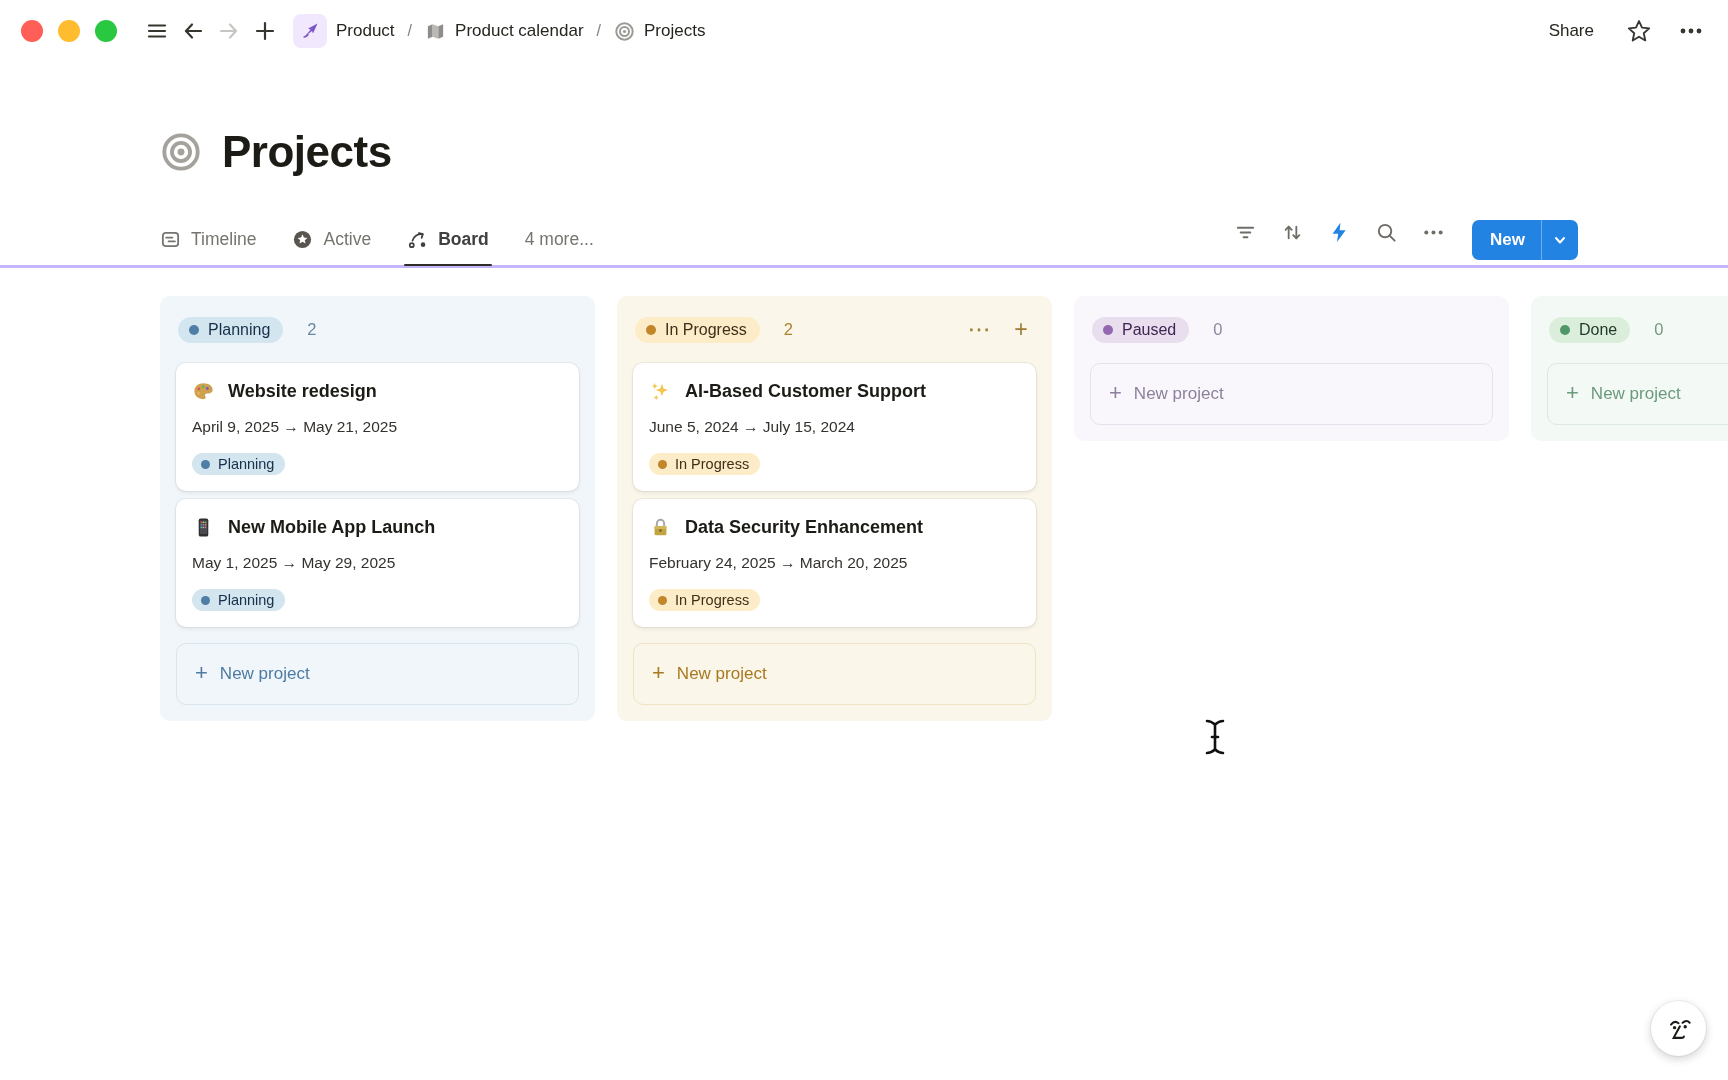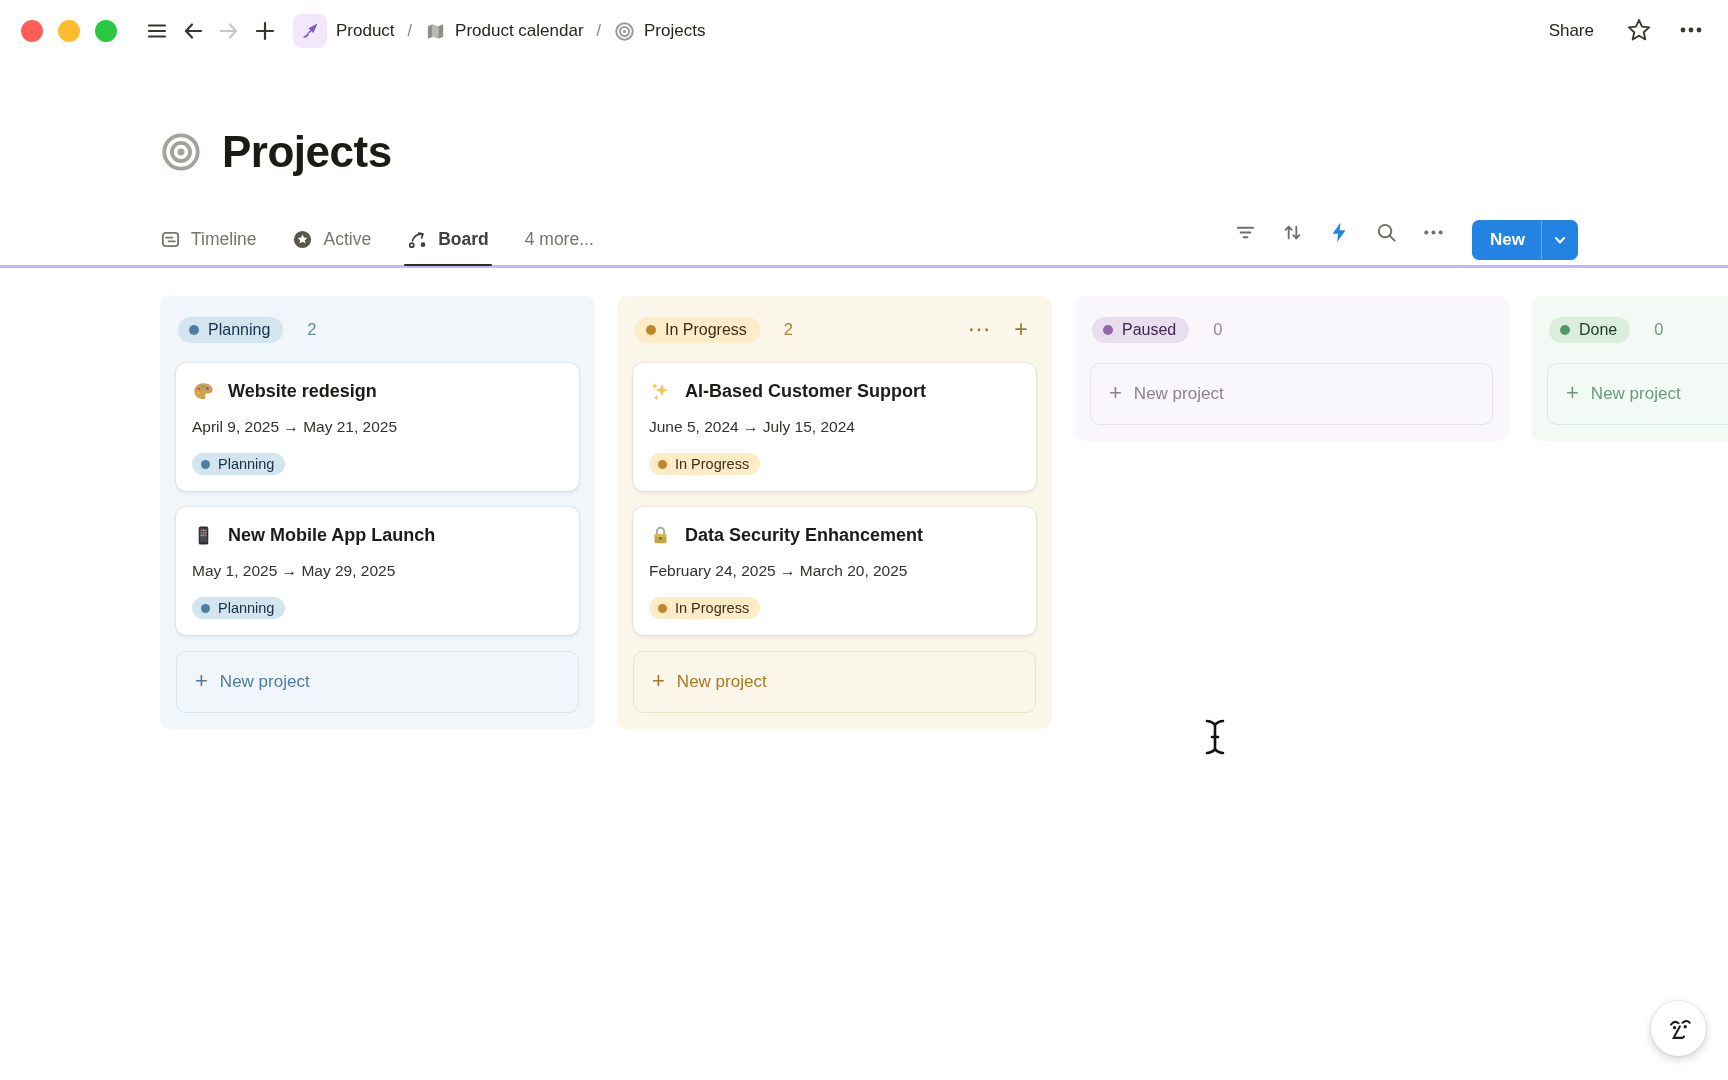--- a/index.html
+++ b/index.html
@@ -16,21 +16,21 @@
   .topbar { height:62px; display:flex; align-items:center; padding:0 24px 0 21px; }
   .traffic { display:flex; gap:15px; margin-right:22px; }
   .light { width:22px; height:22px; border-radius:50%; }
   .l-red{background:#ff5f57}.l-yellow{background:#febc2e}.l-green{background:#28c840}
   .tb-btn { width:36px; height:36px; display:grid; place-items:center; border-radius:6px; color:#37352f; }
   .tb-btn.disabled { color:#c8c6c3; }
   .crumbs { display:flex; align-items:center; gap:9px; margin-left:6px; font-size:17px; color:#27251f; }
   .crumb { display:flex; align-items:center; gap:9px; padding:3px 4px; border-radius:6px; }
   .crumb-chip { width:34px; height:34px; border-radius:8px; background:#f1e8fd; display:grid; place-items:center; }
   .crumb-sep { color:#85827b; font-size:16px; }
-  .topbar-right { margin-left:auto; display:flex; gap:26px; }
+  .topbar-right { margin-left:auto; display:flex; align-items:center; gap:26px; }
   .share { font-size:17px; color:#27251f; padding:4px 6px; border-radius:6px; }
 
   
   .page-head { position:absolute; top:127px; left:160px; display:flex; align-items:center; gap:20px; }
   .page-title { font-size:44px; font-weight:700; letter-spacing:-0.5px; color:#1d1b16; }
 
   
   .tabs-row { position:absolute; top:214px; left:0; right:0; height:54px;
     display:flex; align-items:center; padding:0 150px 0 160px;
     border-bottom:3px solid #c4b5fd; }
@@ -57,21 +57,21 @@
   .c-purple { --colbg:#faf7fc; --pillbg:#e8deee; --dot:#9368b0; --pilltx:#412454; --count:#93859f; --newtx:#8d809c; --newbd:#e7e1ed; }
   .c-green  { --colbg:#f3f9f4; --pillbg:#dbeddb; --dot:#4f9768; --pilltx:#1f3829; --count:#75997f; --newtx:#6b9a7c; --newbd:#dbe9de; }
   .col { background:var(--colbg); }
   .col-head { display:flex; align-items:center; margin:2px 2px 18px 2px; height:31px; }
   .pill { display:inline-flex; align-items:center; gap:9px; background:var(--pillbg);
     color:var(--pilltx); border-radius:999px; padding:4px 13px 4px 11px; font-size:16px; }
   .pill .dot { width:10px; height:10px; border-radius:50%; background:var(--dot); }
   .col-count { margin-left:24px; font-size:16.5px; color:var(--count); }
   .col-actions { margin-left:auto; display:flex; align-items:center; gap:16px; color:#9c7b35; }
   .col-action { font-size:23px; line-height:1; display:grid; place-items:center; width:26px; height:26px; }
-  .cards { display:flex; flex-direction:column; gap:16px; }
+  .cards { display:flex; flex-direction:column; gap:8px; }
   .card { background:#fff; border-radius:10px; padding:17px 16px 16px 16px;
     box-shadow:0 0 0 1px rgba(15,15,15,0.05), 0 2px 4px rgba(15,15,15,0.07); }
   .card-title-row { display:flex; align-items:center; gap:13px; }
   .card-title { font-size:18px; font-weight:600; color:#1d1b16; }
   .card-dates { margin-top:15px; font-size:15.5px; color:#34322e; }
   .card-tag { margin-top:17px; }
   .tag { display:inline-flex; align-items:center; gap:8px; background:var(--pillbg);
     color:var(--pilltx); border-radius:999px; padding:3px 11px 3px 9px; font-size:14.5px; }
   .tag .dot { width:9px; height:9px; border-radius:50%; background:var(--dot); }
   .new-card { margin-top:16px; height:62px; border:1px solid var(--newbd); border-radius:10px;

